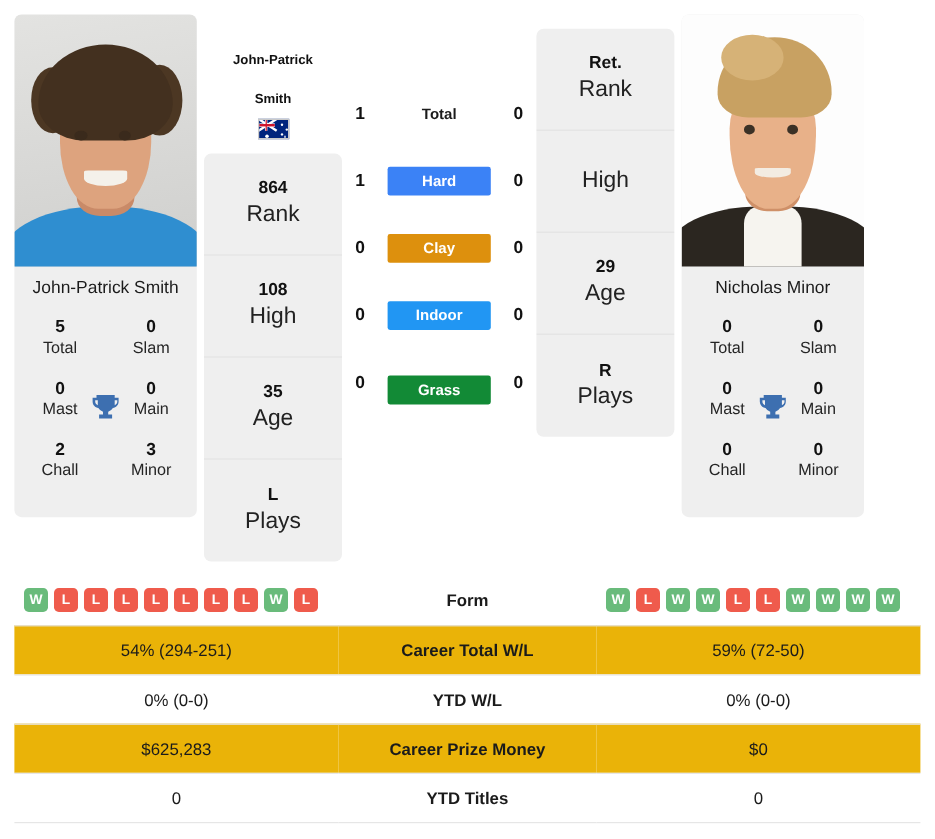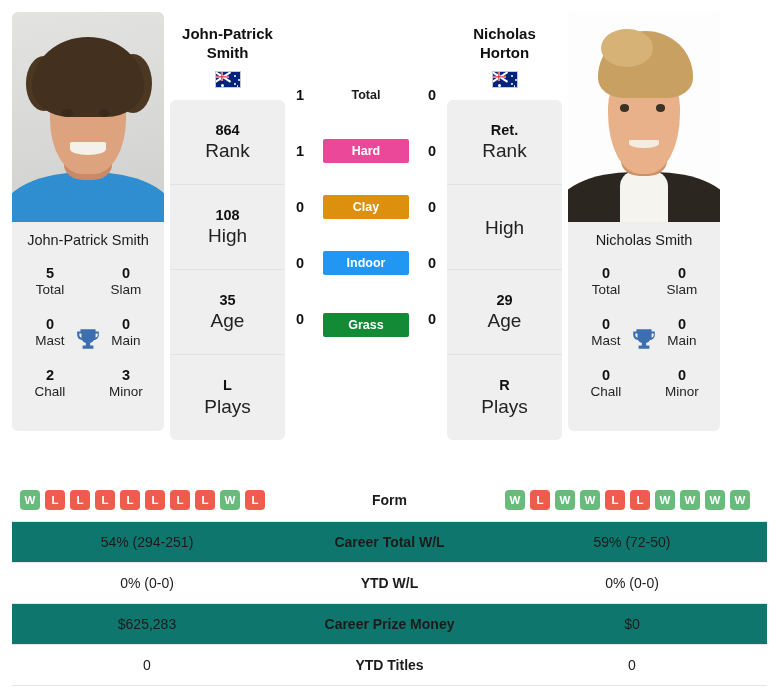--- a/index.html
+++ b/index.html
@@ -153,24 +153,25 @@
   .info-col {
     width: 115px;
     flex: 0 0 115px;
     margin: 0 6px;
   }
   .info-head {
     text-align: center;
     padding: 12px 0 0 0;
   }
   .info-head .pname {
-    font-size: 15px;
+    font-size: 11px;
     font-weight: bold;
     line-height: 1.28;
     color: #111;
+    margin-top: 19px;
   }
   .flag {
     width: 26px; height: 17px;
     margin: 9px auto 0 auto;
     position: relative;
     background: #00247d;
     overflow: hidden;
     border: 0.5px solid #c9c9c9;
   }
   .flag .canton { position: absolute; left: 0; top: 0; width: 13px; height: 8.5px; background: #00247d; }
@@ -252,21 +253,21 @@
   }
 
   
   .stats-table {
     width: 755px;
     margin: 0 auto;
     border-collapse: collapse;
     table-layout: fixed;
   }
   .stats-table tr { border-bottom: 1px solid #e6e6e6; }
-  .stats-table tr.shaded { background: #0f766e; }
+  .stats-table tr.shaded { background: #eab308; }
   .stats-table td {
     height: 41px;
     vertical-align: middle;
     text-align: center;
     font-size: 14px;
     color: #1b1b1b;
   }
   .stats-table td.label {
     font-weight: bold;
     width: 215px;
@@ -396,21 +397,21 @@
     <div class="h2h-row">
       <div class="h2h-num">1</div>
       <div class="h2h-mid">
           <div class="surface plain">Total</div>
         </div>
       <div class="h2h-num">0</div>
     </div>
     <div class="h2h-row">
       <div class="h2h-num">1</div>
       <div class="h2h-mid">
-          <div class="surface" style="background: #ec4899;">Hard</div>
+          <div class="surface" style="background: #3b82f6;">Hard</div>
         </div>
       <div class="h2h-num">0</div>
     </div>
     <div class="h2h-row">
       <div class="h2h-num">0</div>
       <div class="h2h-mid">
           <div class="surface" style="background: rgb(221, 144, 13);">Clay</div>
         </div>
       <div class="h2h-num">0</div>
     </div>
@@ -424,39 +425,20 @@
     <div class="h2h-row">
       <div class="h2h-num">0</div>
       <div class="h2h-mid">
           <div class="surface" style="background: rgb(18, 138, 54); margin-top: 11px;">Grass</div>
         </div>
       <div class="h2h-num">0</div>
     </div>
   </div>
 
   <div class="info-col">
-    <div class="info-head">
-      <div class="pname">Nicholas</div>
-      <div class="pname">Horton</div>
-      <div class="flag">
-        <div class="canton">
-            <div class="d1"></div>
-            <div class="d2"></div>
-            <div class="h"></div>
-            <div class="v"></div>
-            <div class="hr"></div>
-            <div class="vr"></div>
-          </div>
-        <div class="star" style="left:5px;  top:12px; width:3px; height:3px;"></div>
-        <div class="star" style="left:18px; top:3px;  width:2px; height:2px;"></div>
-        <div class="star" style="left:22px; top:7px;  width:2px; height:2px;"></div>
-        <div class="star" style="left:18px; top:11px; width:2px; height:2px;"></div>
-        <div class="star" style="left:21px; top:13px; width:1.6px; height:1.6px;"></div>
-      </div>
-    </div>
     <div class="info-card">
       <div class="info-cell">
         <div class="val">Ret.</div>
         <div class="lbl">Rank</div>
       </div>
       <div class="info-cell">
         <div class="val"></div>
         <div class="lbl">High</div>
       </div>
       <div class="info-cell">
@@ -476,21 +458,21 @@
         <div class="suit"></div>
           <div class="collar"></div>
           <div class="neck"></div>
         <div class="face"></div>
           <div class="hair"></div>
           <div class="hair2"></div>
         <div class="eyeL"></div>
           <div class="eyeR"></div>
           <div class="mouth"></div>
       </div>
-      <div class="photo-name">Nicholas Smith</div>
+      <div class="photo-name">Nicholas Minor</div>
 
       <div class="titles-grid">
         <svg class="trophy" viewBox="0 0 24 24">
           <path fill="#3d6fb0" d="M5 3h14v2h3v3c0 2.6-1.9 4.7-4.4 5a6 6 0 0 1-3.6 2.8V18h3v3H7v-3h3v-2.2A6 6 0 0 1 6.4 13C3.9 12.7 2 10.6 2 8V5h3V3zm0 4H4v1c0 1.3.8 2.4 2 2.8V7zm14 0v3.8c1.2-.4 2-1.5 2-2.8V7h-2z"></path>
         </svg>
         <div class="titles-row">
           <div class="tstat">
             <div class="num">0</div>
             <div class="lbl">Total</div>
           </div>

